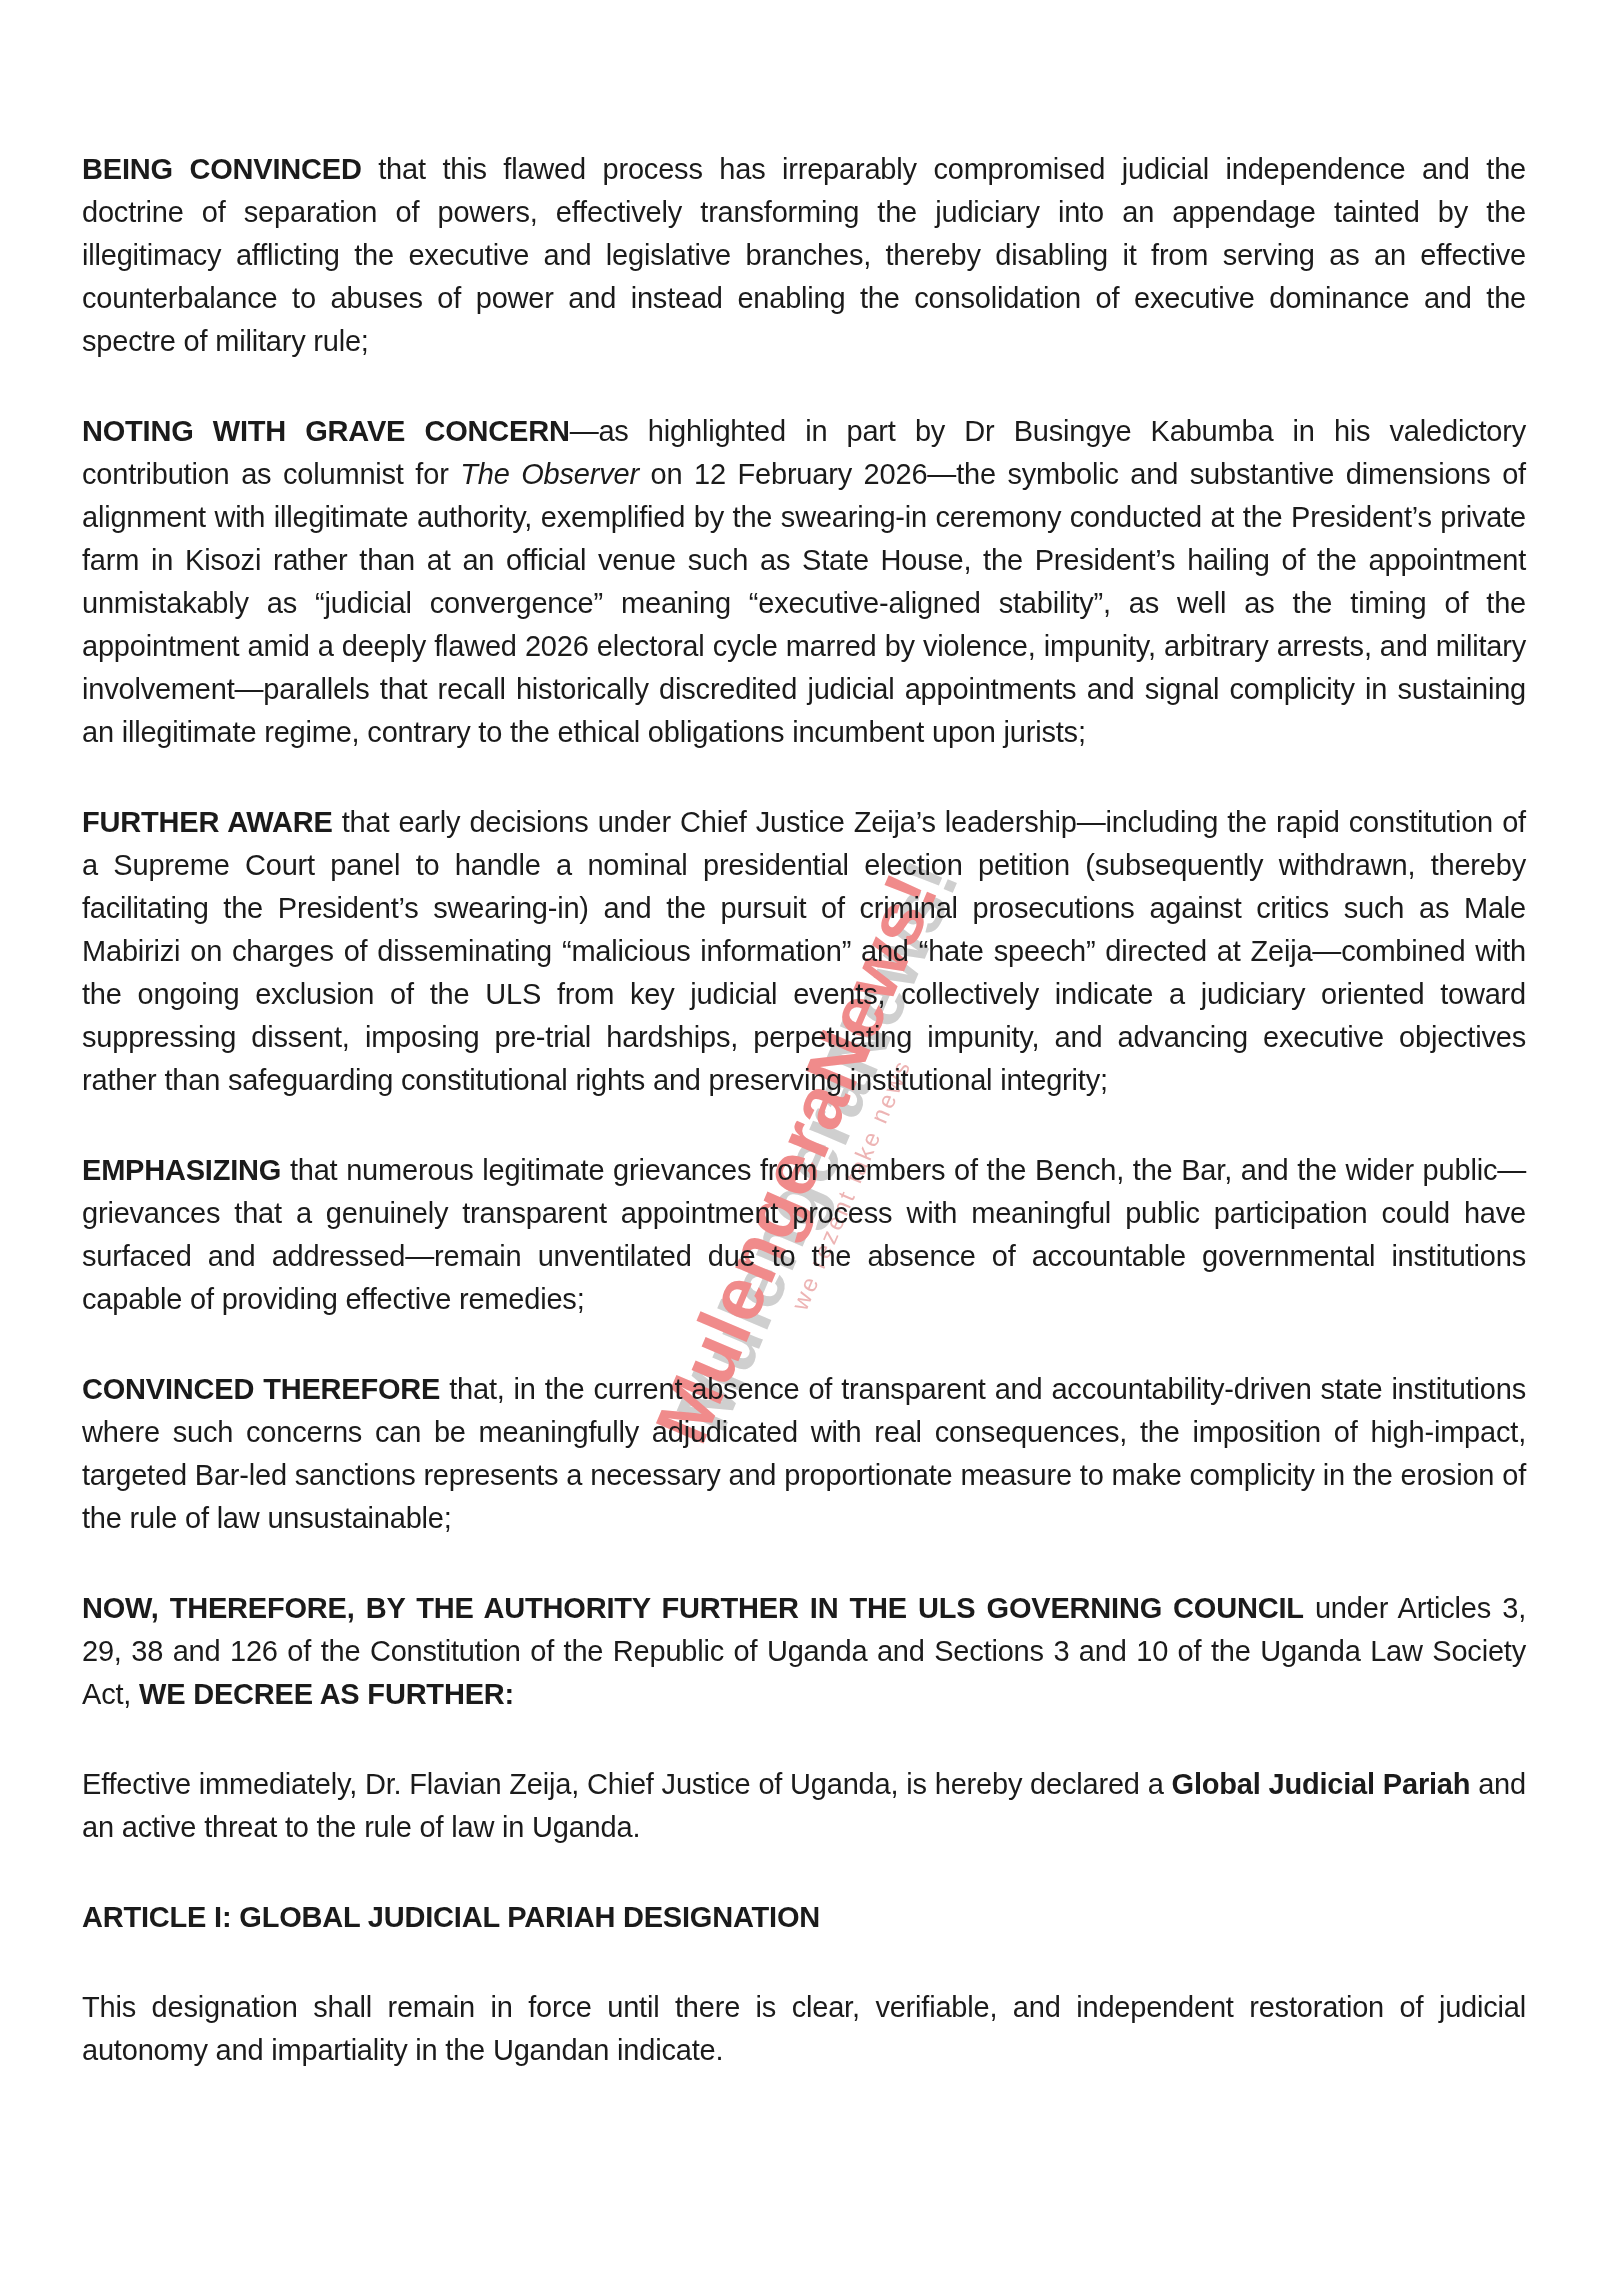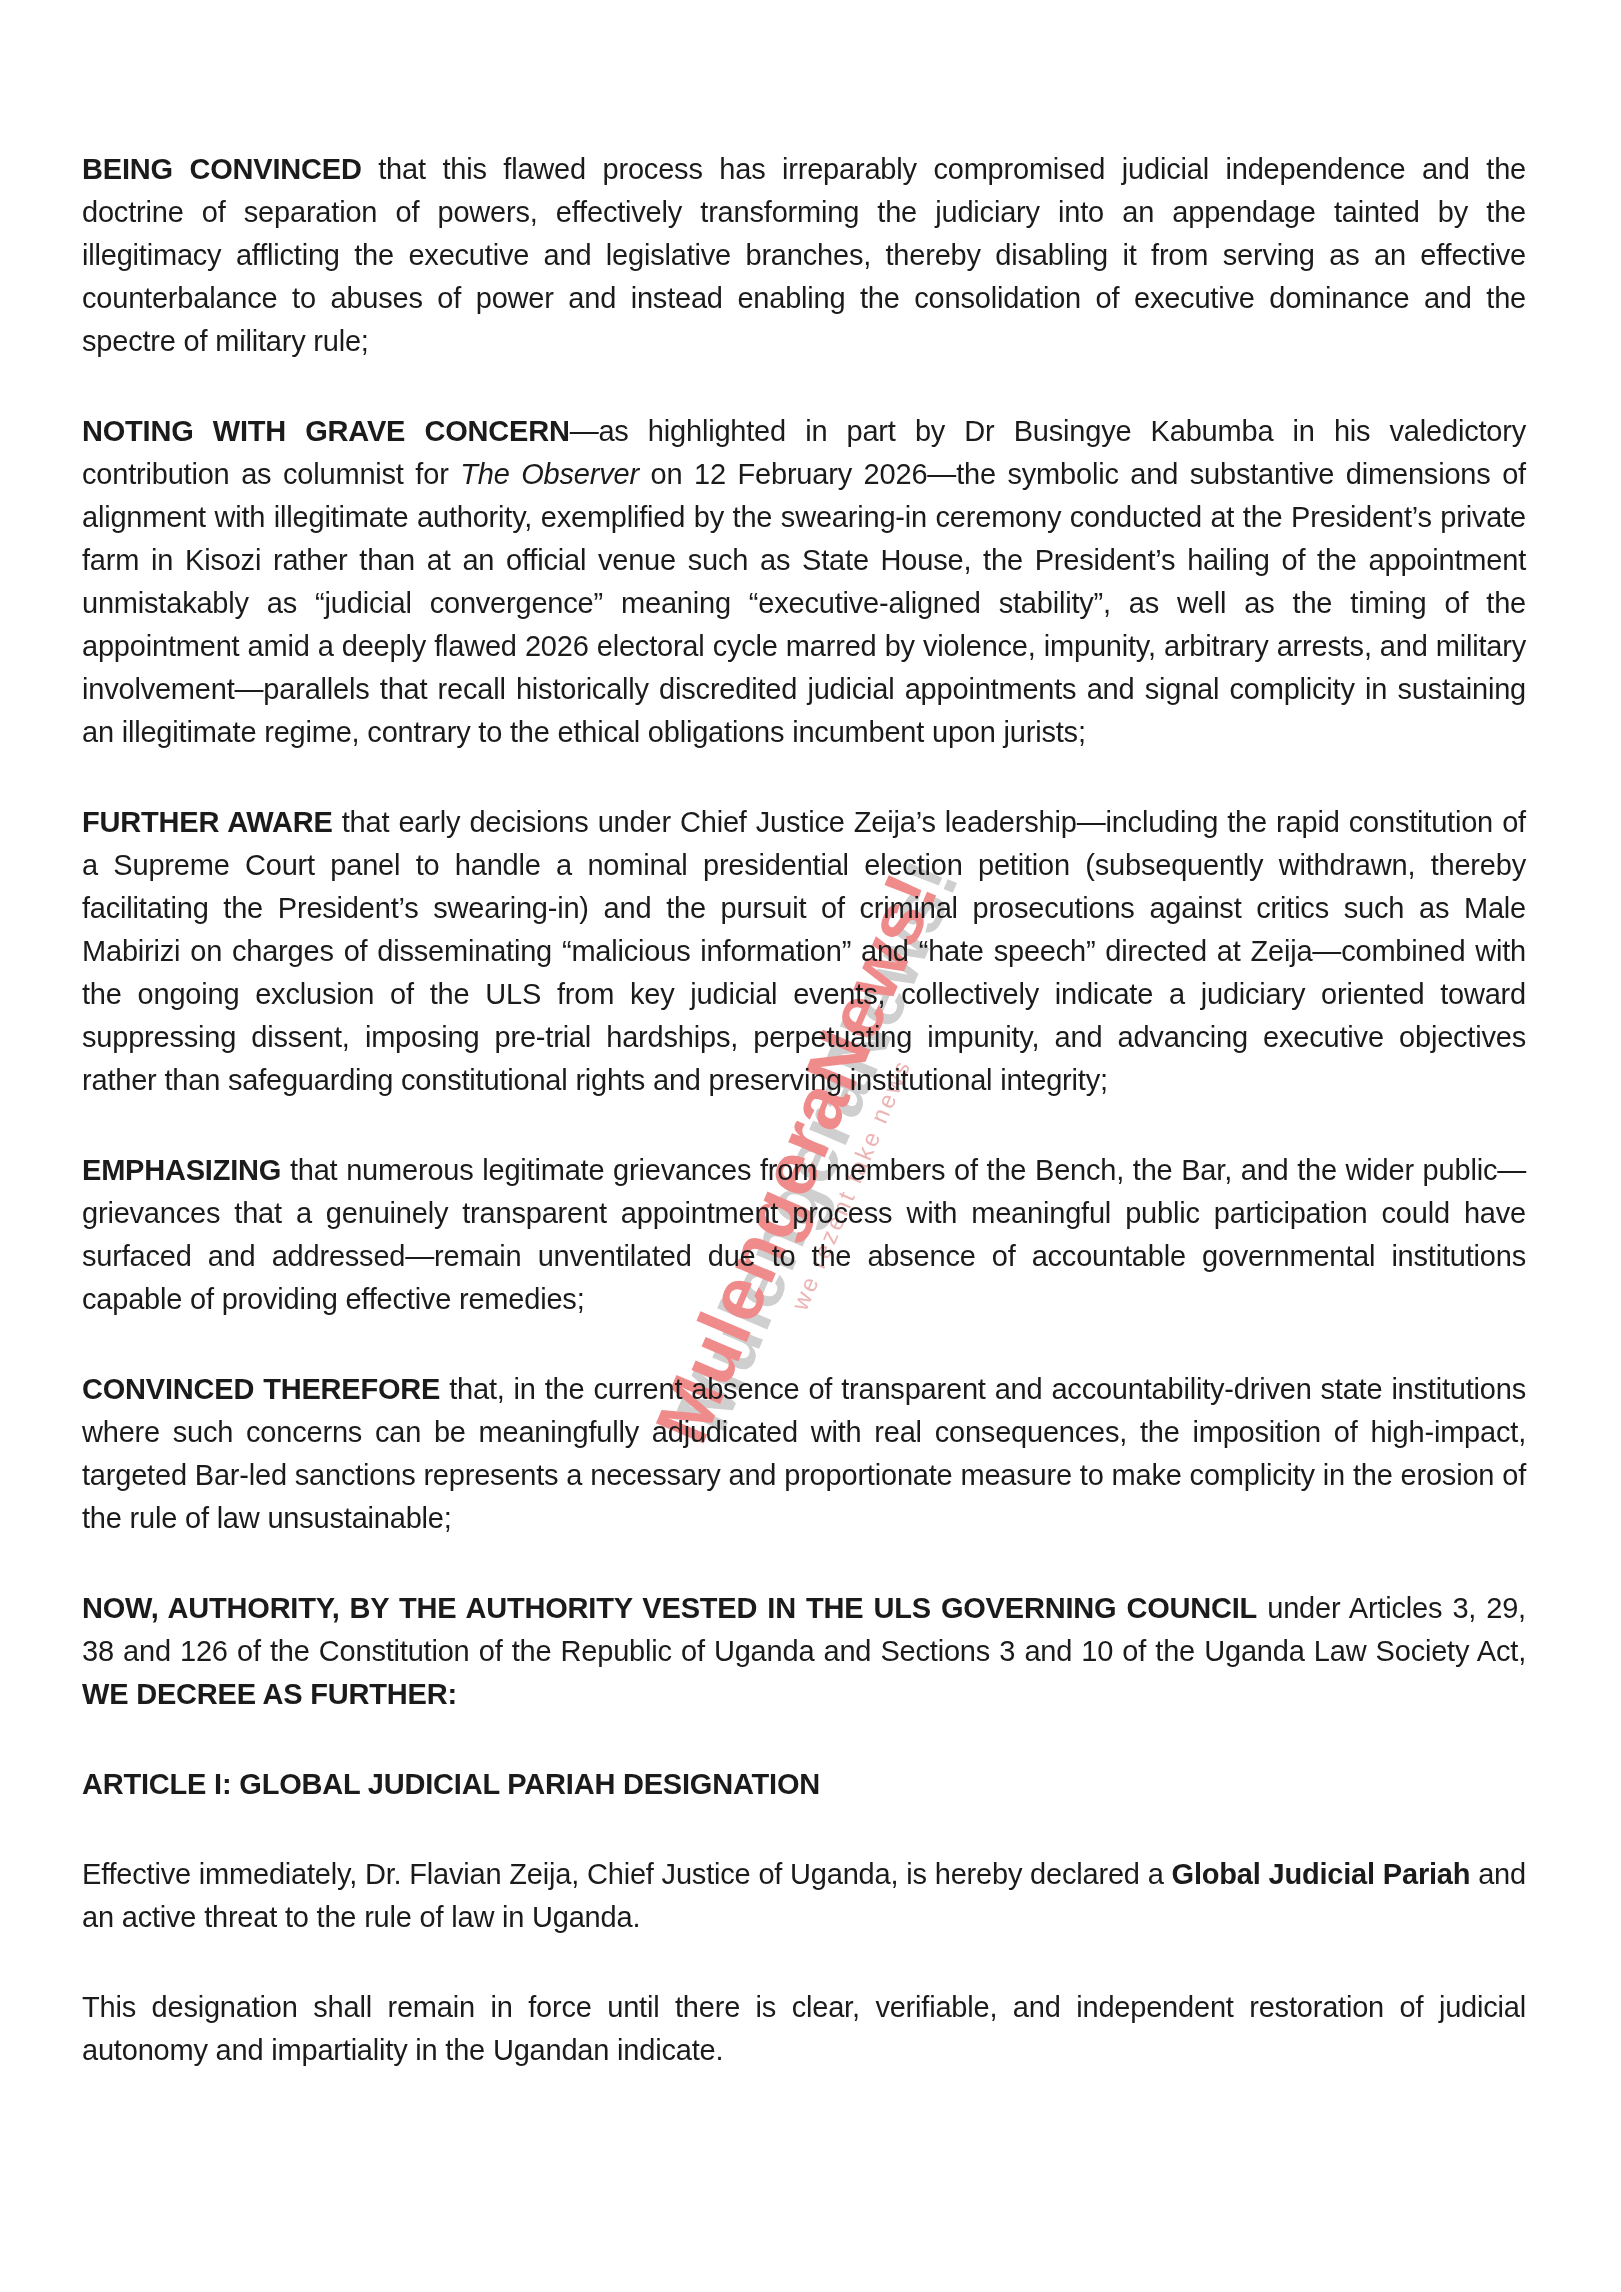--- a/index.html
+++ b/index.html
@@ -76,20 +76,20 @@
     <span class="wm-main" style="color: rgb(238, 124, 124); text-shadow: rgb(201, 201, 201) 19.7px 14.3px 0px;">MulengeraNews!</span>
     <span class="wm-tagline" style="color: rgb(233, 162, 162);">we rezent fake news</span>
   </div>
 
   <div class="doc" style="color: rgb(27, 27, 27);">
       <p class="para"><span class="run-b">BEING CONVINCED</span><span class="run-n"> that this flawed process has irreparably compromised judicial independence and the doctrine of separation of powers, effectively transforming the judiciary into an appendage tainted by the illegitimacy afflicting the executive and legislative branches, thereby disabling it from serving as an effective counterbalance to abuses of power and instead enabling the consolidation of executive dominance and the spectre of military rule;</span></p>
       <p class="para"><span class="run-b">NOTING WITH GRAVE CONCERN</span><span class="run-n">—as highlighted in part by Dr Busingye Kabumba in his valedictory contribution as columnist for </span><span class="run-i">The Observer</span><span class="run-n"> on 12 February 2026—the symbolic and substantive dimensions of alignment with illegitimate authority, exemplified by the swearing-in ceremony conducted at the President’s private farm in Kisozi rather than at an official venue such as State House, the President’s hailing of the appointment unmistakably as “judicial convergence” meaning “executive-aligned stability”, as well as the timing of the appointment amid a deeply flawed 2026 electoral cycle marred by violence, impunity, arbitrary arrests, and military involvement—parallels that recall historically discredited judicial appointments and signal complicity in sustaining an illegitimate regime, contrary to the ethical obligations incumbent upon jurists;</span></p>
       <p class="para"><span class="run-b">FURTHER AWARE</span><span class="run-n"> that early decisions under Chief Justice Zeija’s leadership—including the rapid constitution of a Supreme Court panel to handle a nominal presidential election petition (subsequently withdrawn, thereby facilitating the President’s swearing-in) and the pursuit of criminal prosecutions against critics such as Male Mabirizi on charges of disseminating “malicious information” and “hate speech” directed at Zeija—combined with the ongoing exclusion of the ULS from key judicial events, collectively indicate a judiciary oriented toward suppressing dissent, imposing pre-trial hardships, perpetuating impunity, and advancing executive objectives rather than safeguarding constitutional rights and preserving institutional integrity;</span></p>
       <p class="para"><span class="run-b">EMPHASIZING</span><span class="run-n"> that numerous legitimate grievances from members of the Bench, the Bar, and the wider public—grievances that a genuinely transparent appointment process with meaningful public participation could have surfaced and addressed—remain unventilated due to the absence of accountable governmental institutions capable of providing effective remedies;</span></p>
       <p class="para"><span class="run-b">CONVINCED THEREFORE</span><span class="run-n"> that, in the current absence of transparent and accountability-driven state institutions where such concerns can be meaningfully adjudicated with real consequences, the imposition of high-impact, targeted Bar-led sanctions represents a necessary and proportionate measure to make complicity in the erosion of the rule of law unsustainable;</span></p>
-      <p class="para"><span class="run-b">NOW, AUTHORITY, BY THE AUTHORITY VESTED IN THE ULS GOVERNING COUNCIL</span><span class="run-n"> under Articles 3, 29, 38 and 126 of the Constitution of the Republic of Uganda and Sections 3 and 10 of the Uganda Law Society Act, </span><span class="run-b">WE DECREE AS FURTHER:</span></p>
+      <p class="para"><span class="run-b">NOW, THEREFORE, BY THE AUTHORITY FURTHER IN THE ULS GOVERNING COUNCIL</span><span class="run-n"> under Articles 3, 29, 38 and 126 of the Constitution of the Republic of Uganda and Sections 3 and 10 of the Uganda Law Society Act, </span><span class="run-b">WE DECREE AS FURTHER:</span></p>
+      <p class="para"><span class="run-n">Effective immediately, Dr. Flavian Zeija, Chief Justice of Uganda, is hereby declared a </span><span class="run-b">Global Judicial Pariah</span><span class="run-n"> and an active threat to the rule of law in Uganda.</span></p>
       <p class="para heading"><span class="run-b">ARTICLE I: GLOBAL JUDICIAL PARIAH DESIGNATION</span></p>
-      <p class="para"><span class="run-n">Effective immediately, Dr. Flavian Zeija, Chief Justice of Uganda, is hereby declared a </span><span class="run-b">Global Judicial Pariah</span><span class="run-n"> and an active threat to the rule of law in Uganda.</span></p>
       <p class="para"><span class="run-n">This designation shall remain in force until there is clear, verifiable, and independent restoration of judicial autonomy and impartiality in the Ugandan indicate.</span></p>
     </div>
 
 </div>
 
 
 </body></html>

